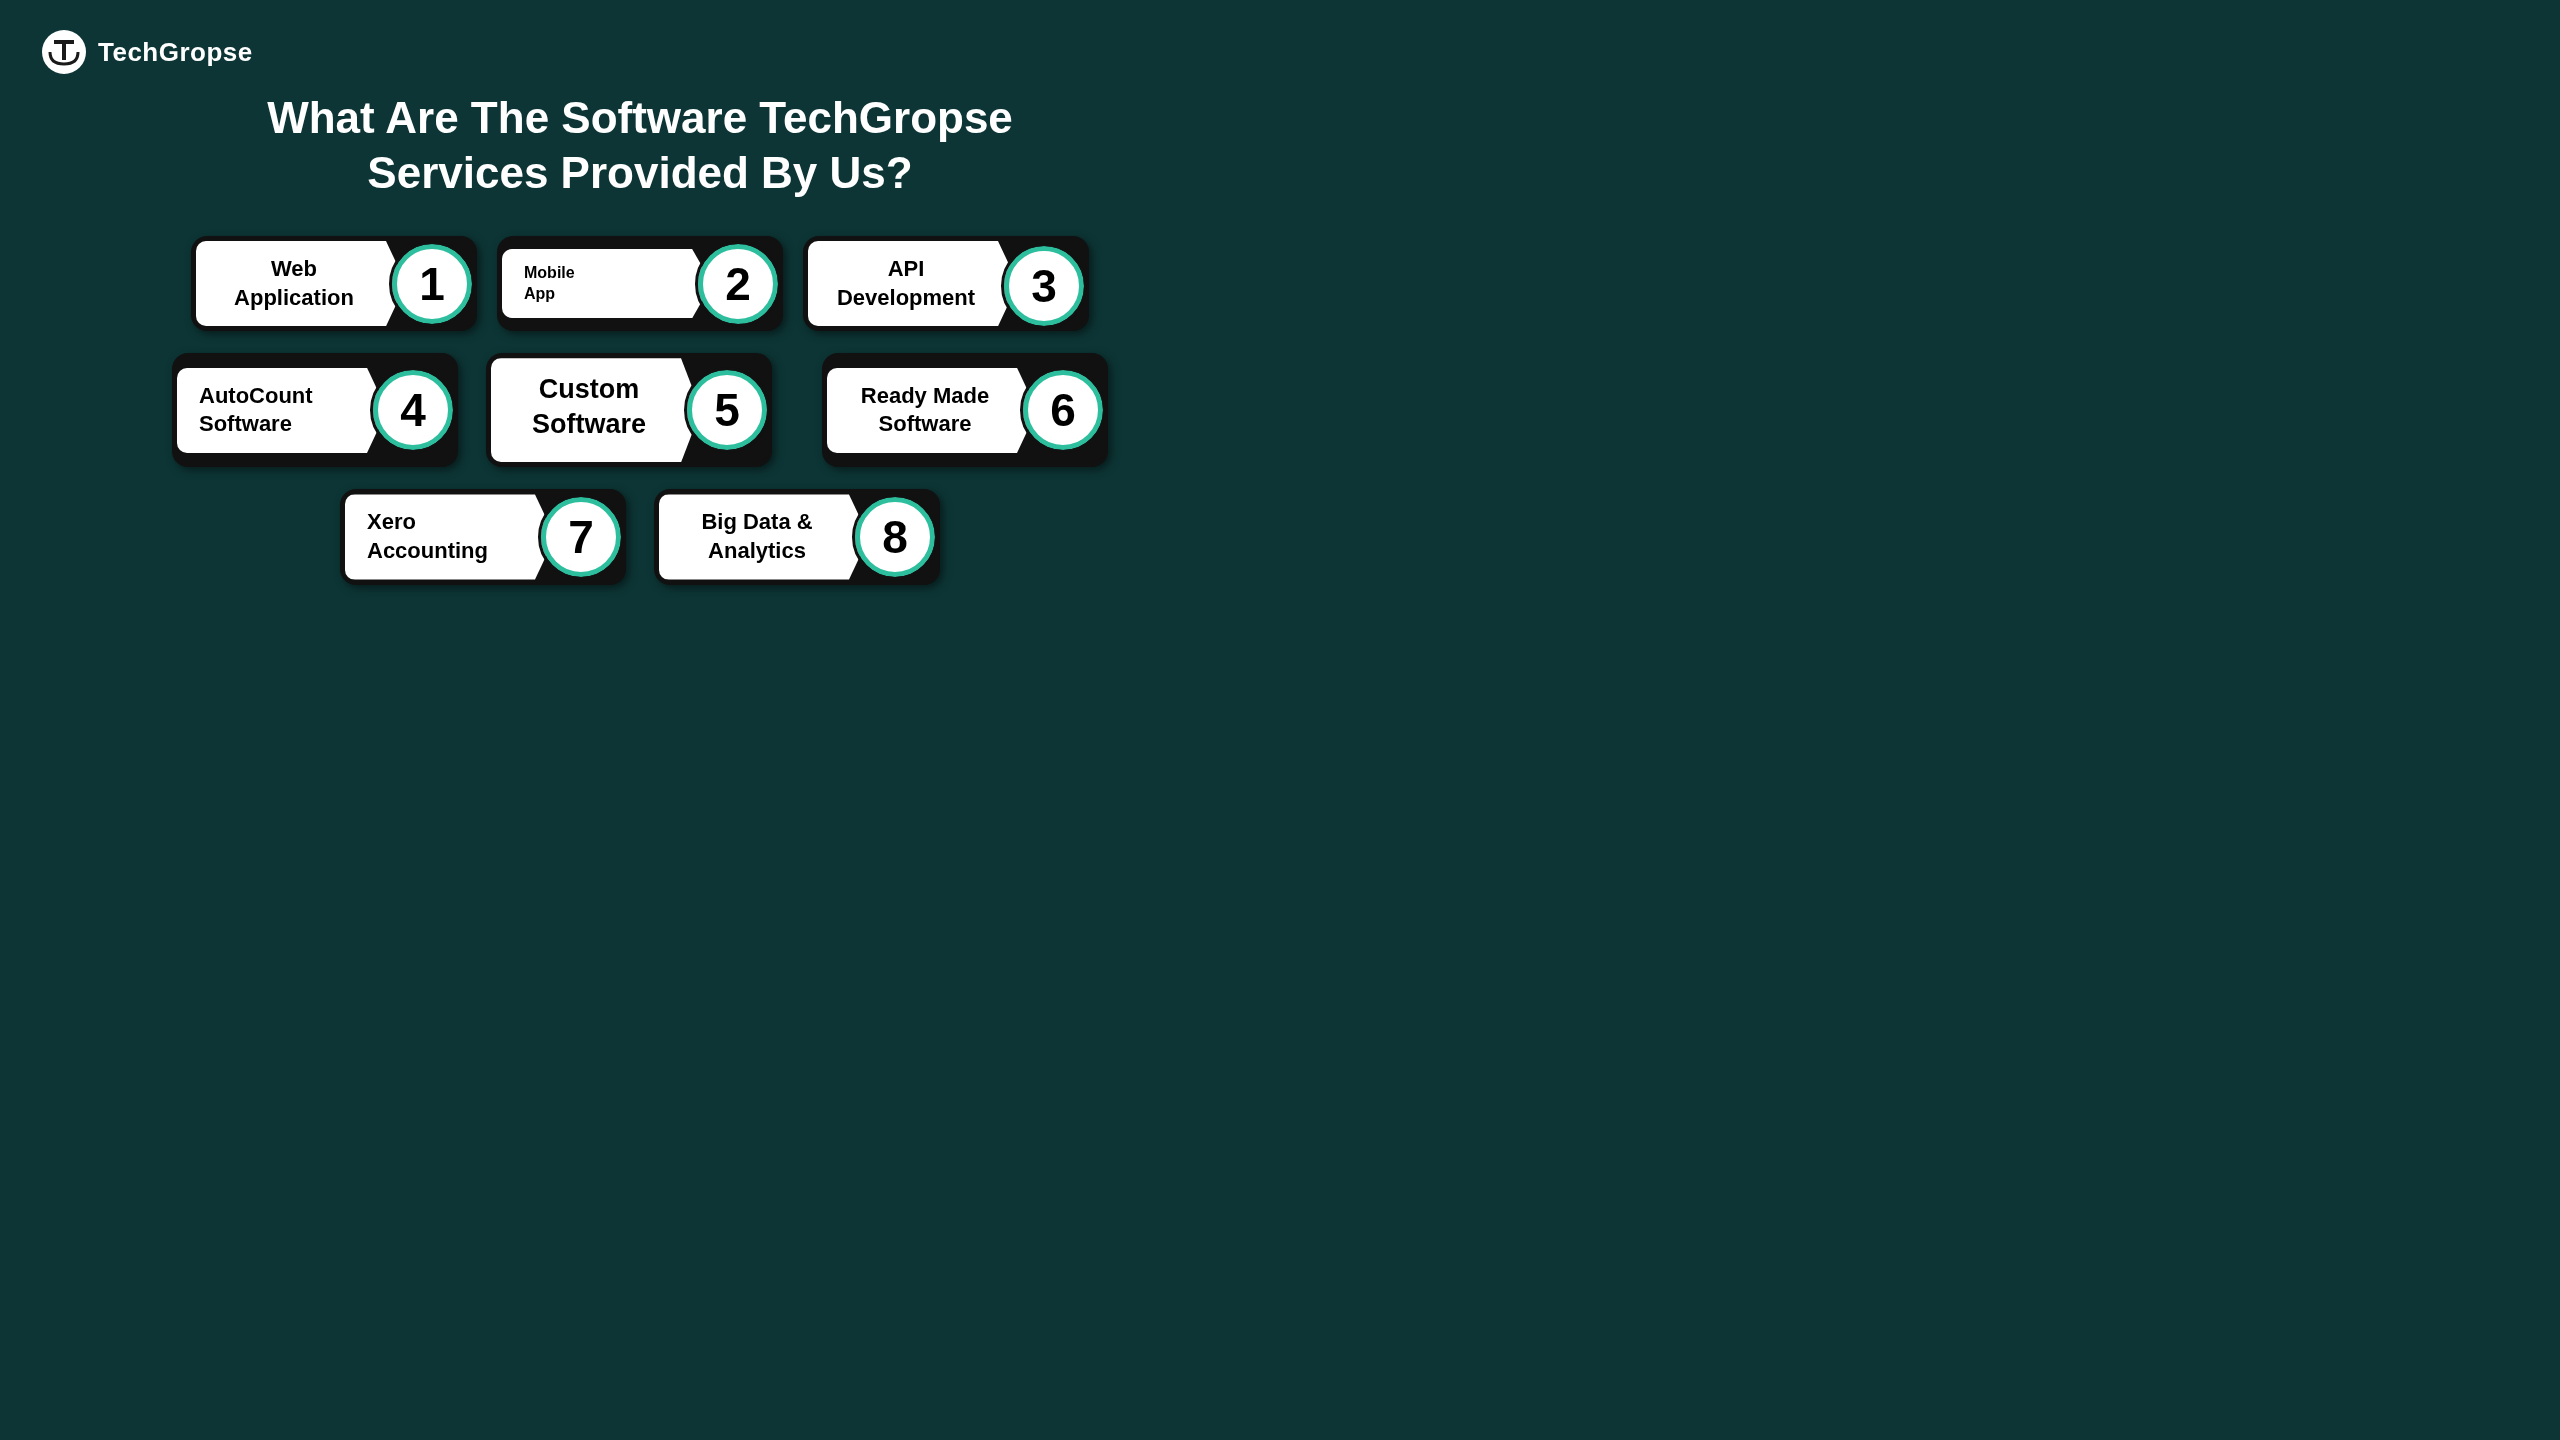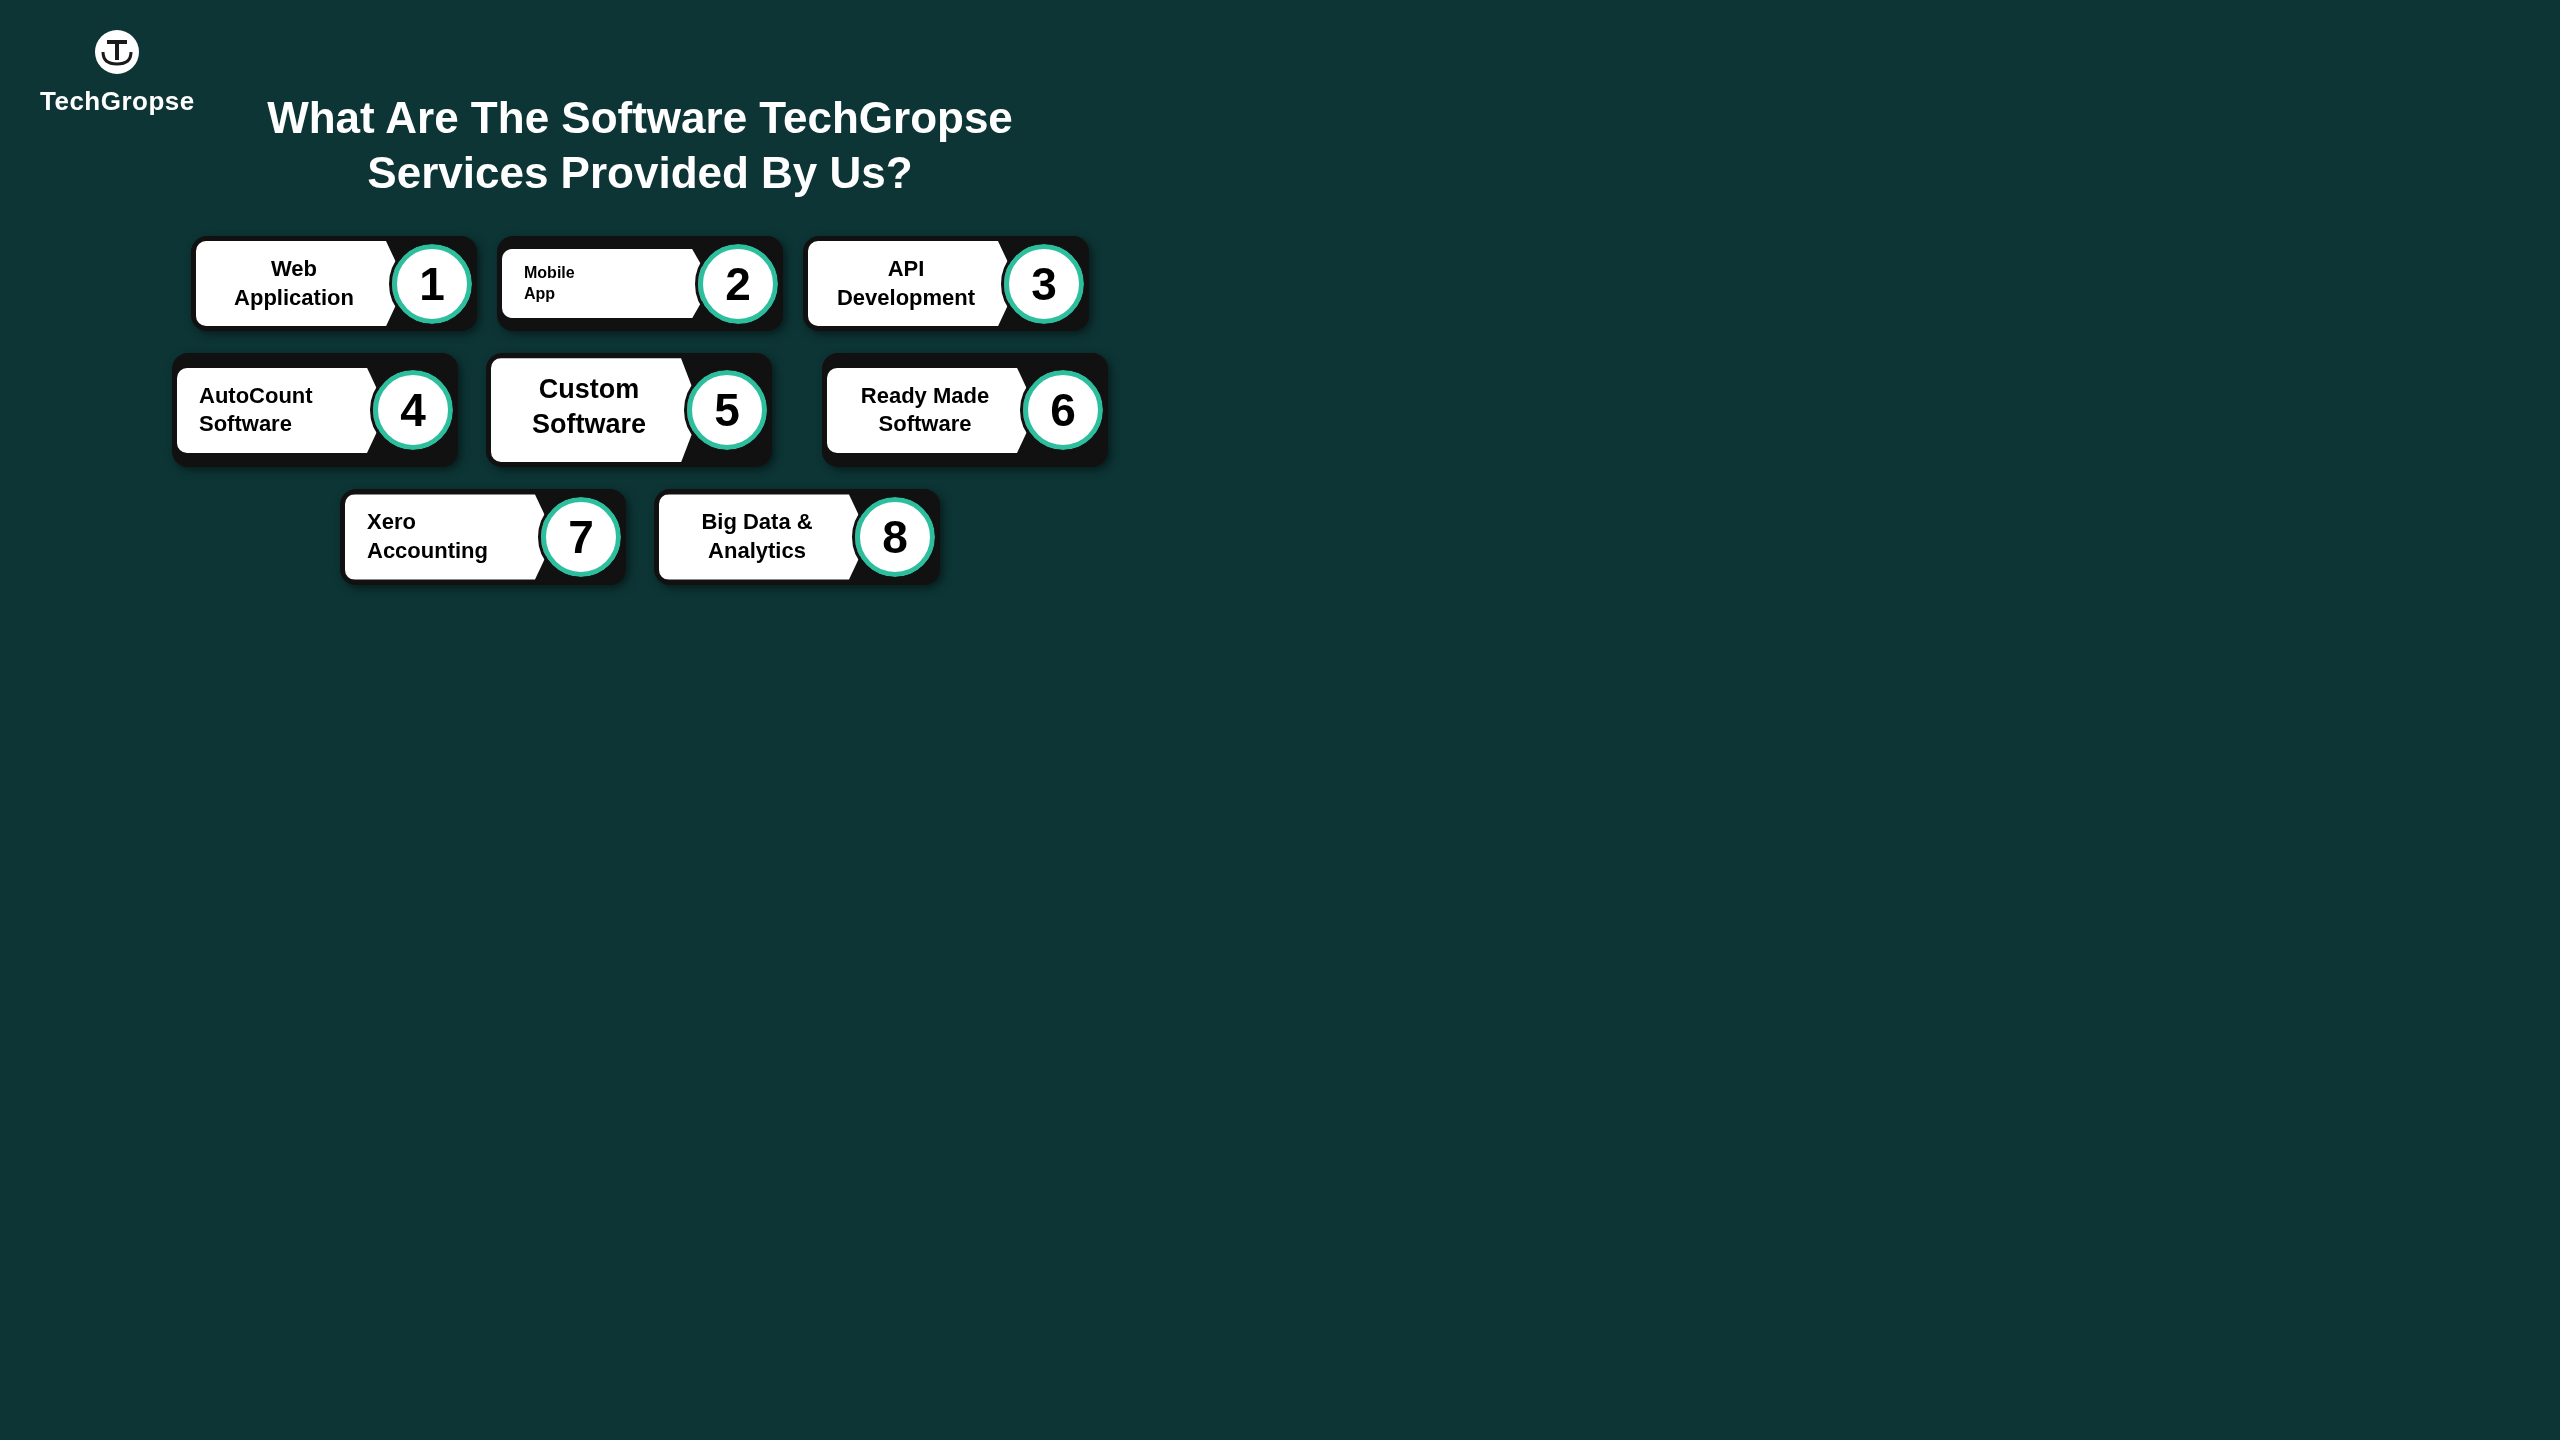--- a/index.html
+++ b/index.html
@@ -17,21 +17,20 @@
       position: relative;
     }
 
     .logo-area {
       position: absolute;
       top: 28px;
       left: 40px;
       display: flex;
       align-items: center;
       gap: 10px;
-      flex-direction: column;
     }
 
     .logo-icon {
       width: 48px;
       height: 48px;
     }
 
     .logo-text {
       color: white;
       font-size: 26px;
@@ -65,21 +64,21 @@
     <div style="display:flex; align-items:center; background:#111; border-radius:16px; padding:5px; box-shadow:3px 3px 8px rgba(0,0,0,0.5);">
       <div style="background:white; border-radius:10px 0 0 10px; padding:14px 36px 14px 22px; min-width:210px; text-align:center; font-size:22px; font-weight:900; color:black; line-height:1.3; clip-path:polygon(0 0, calc(100% - 20px) 0, 100% 50%, calc(100% - 20px) 100%, 0 100%);">Web<br>Application</div>
       <div style="width:80px; height:80px; border-radius:50%; background:white; border:5px solid #2dbe9e; outline:3px solid #111; display:flex; align-items:center; justify-content:center; font-size:46px; font-weight:900; color:black; margin-left:-14px; flex-shrink:0; position:relative; z-index:3;">1</div>
     </div>
 
     <div style="display:flex; align-items:center; background:#111; border-radius:16px; padding:5px; box-shadow:3px 3px 8px rgba(0,0,0,0.5);">
       <div style="background:white; border-radius:10px 0 0 10px; padding:14px 36px 14px 22px; min-width:210px; text-align:left; font-size:16px; font-weight:900; color:black; line-height:1.3; clip-path:polygon(0 0, calc(100% - 20px) 0, 100% 50%, calc(100% - 20px) 100%, 0 100%);">Mobile<br>App</div>
       <div style="width:80px; height:80px; border-radius:50%; background:white; border:5px solid #2dbe9e; outline:3px solid #111; display:flex; align-items:center; justify-content:center; font-size:46px; font-weight:900; color:black; margin-left:-14px; flex-shrink:0; position:relative; z-index:3;">2</div>
     </div>
 
-    <div style="display:flex; align-items:center; background:#111; border-radius:16px; padding:5px; box-shadow:3px 3px 8px rgba(0,0,0,0.5);">
+    <div style="display:flex; align-items:flex-end; background:#111; border-radius:16px; padding:5px; box-shadow:3px 3px 8px rgba(0,0,0,0.5);">
       <div style="background:white; border-radius:10px 0 0 10px; padding:14px 36px 14px 22px; min-width:210px; text-align:center; font-size:22px; font-weight:900; color:black; line-height:1.3; clip-path:polygon(0 0, calc(100% - 20px) 0, 100% 50%, calc(100% - 20px) 100%, 0 100%);">API<br>Development</div>
       <div style="width:80px; height:80px; border-radius:50%; background:white; border:5px solid #2dbe9e; outline:3px solid #111; display:flex; align-items:center; justify-content:center; font-size:46px; font-weight:900; color:black; margin-left:-14px; flex-shrink:0; position:relative; z-index:3;">3</div>
     </div>
 
   </div>
 
   <div style="display:flex; justify-content:center; gap:28px;">
 
     <div style="display:flex; align-items:center; background:#111; border-radius:16px; padding:5px; box-shadow:3px 3px 8px rgba(0,0,0,0.5);">
       <div style="background:white; border-radius:10px 0 0 10px; padding:14px 36px 14px 22px; min-width:210px; text-align:left; font-size:22px; font-weight:900; color:black; line-height:1.3; clip-path:polygon(0 0, calc(100% - 20px) 0, 100% 50%, calc(100% - 20px) 100%, 0 100%);">AutoCount<br>Software</div>

